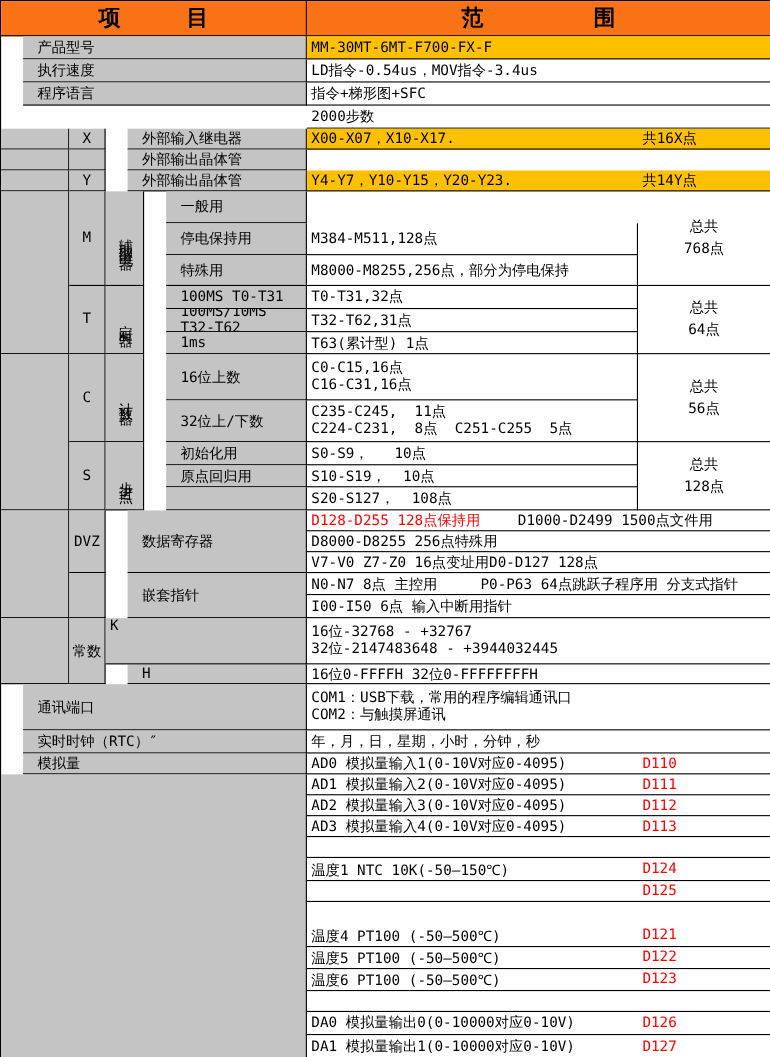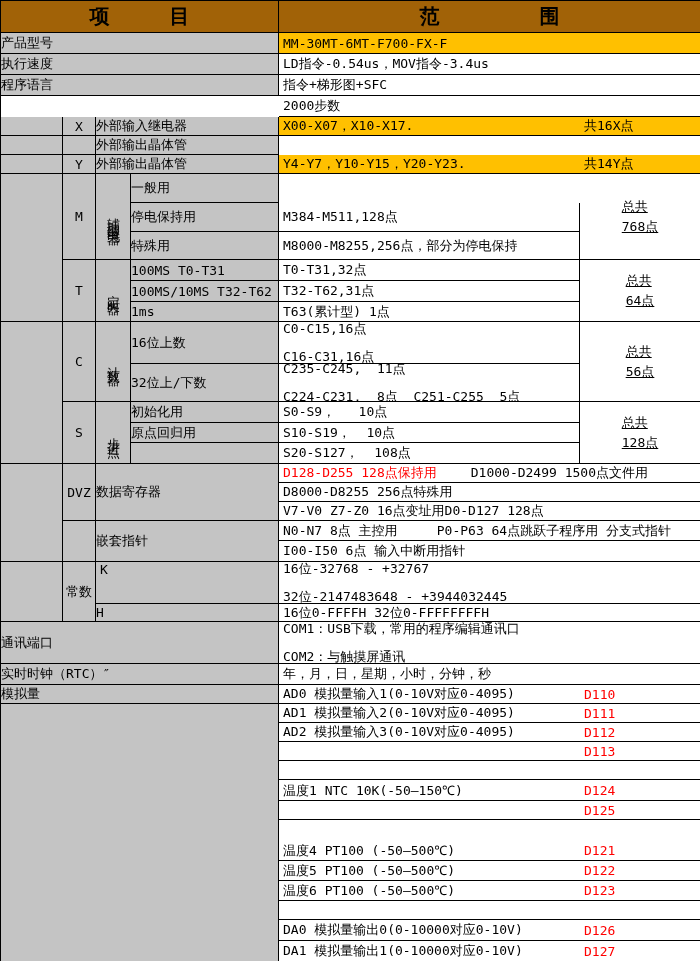--- a/index.html
+++ b/index.html
@@ -8,28 +8,28 @@
   .sheet{
     position:relative; width:700px; height:961px; background:#ffffff;
     display:grid;
     grid-template-columns:62px 33px 35px 148px 301px 121px;
     grid-template-rows:32px 21px 21px 21px 21px 19px 19px 19px 29px 29px 28px 21px 21px 20px 42px 38px 21px 20px 21px 19px 19px 19px 20px 21px 21px 21px 18px 21px 21px 21px 19px 19px 19px 19px 19px 21px 19px 21px 20px 20px 20px 19px 21px 21px;
     border-top:1px solid #000; border-left:1px solid #000;
   }
   .cell{ border-right:1px solid #000; border-bottom:1px solid #000; font-size:13px; color:#000; overflow:hidden; }
   .gray{ background:#c4c4c4; }
   .orange{ background:#ffc000; }
-  .hdr{ background:#a16207; display:flex; align-items:center; justify-content:center;
+  .hdr{ background:#f97316; display:flex; align-items:center; justify-content:center;
         font-size:20px; font-weight:bold; font-family:Liberation Sans, sans-serif; }
-  .lbl{ display:flex; align-items:center; padding-left:0; }
+  .lbl{ display:flex; align-items:center; padding-left:13px;margin-left:20px; }
   .ctr{ display:flex; align-items:center; justify-content:center; }
   .val{ display:flex; align-items:center; padding-left:4px; position:relative; white-space:pre-wrap; }
   .val.top{ align-items:flex-start; }
-  .pre{ white-space:pre-wrap; line-height:28px; }
-  .total{ display:flex; align-items:center; justify-content:center; white-space:pre-wrap; line-height:20px;text-decoration:underline; }
+  .pre{ white-space:pre-wrap; line-height:16px; }
+  .total{ display:flex; align-items:center; justify-content:center; text-align:center; white-space:pre-wrap; line-height:20px; }
   .vcell{ display:flex; align-items:center; justify-content:center; }
   .vtext{ writing-mode:vertical-lr; text-orientation:upright; letter-spacing:4px; }
   .at305{ position:absolute; left:305px; }
   .red{ color:#ff0000; }
   .gap34{ margin-left:34px; }
 </style>
 </head>
 <body>
 
 <div class="sheet">
@@ -158,20 +158,21 @@
   </div>
   <div class="cell val" style="grid-area:32/5/33/7">
     <span>AD1 模拟量输入2(0-10V对应0-4095)</span>
     <span class="at305 red">D111</span>
   </div>
   <div class="cell val" style="grid-area:33/5/34/7">
     <span>AD2 模拟量输入3(0-10V对应0-4095)</span>
     <span class="at305 red">D112</span>
   </div>
   <div class="cell val" style="grid-area:34/5/35/7">
+    <span>AD3 模拟量输入4(0-10V对应0-4095)</span>
     <span class="at305 red">D113</span>
   </div>
   <div class="cell val" style="grid-area:35/5/36/7">
     <span></span>
   </div>
   <div class="cell val" style="grid-area:36/5/37/7">
     <span>温度1 NTC 10K(-50—150℃)</span>
     <span class="at305 red">D124</span>
   </div>
   <div class="cell val" style="grid-area:37/5/38/7">

